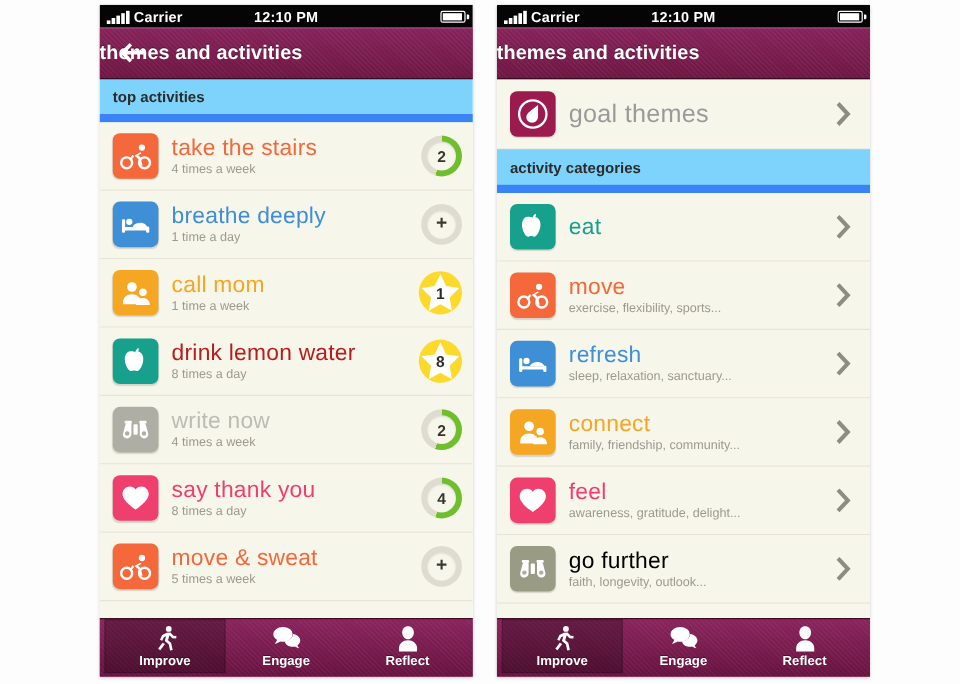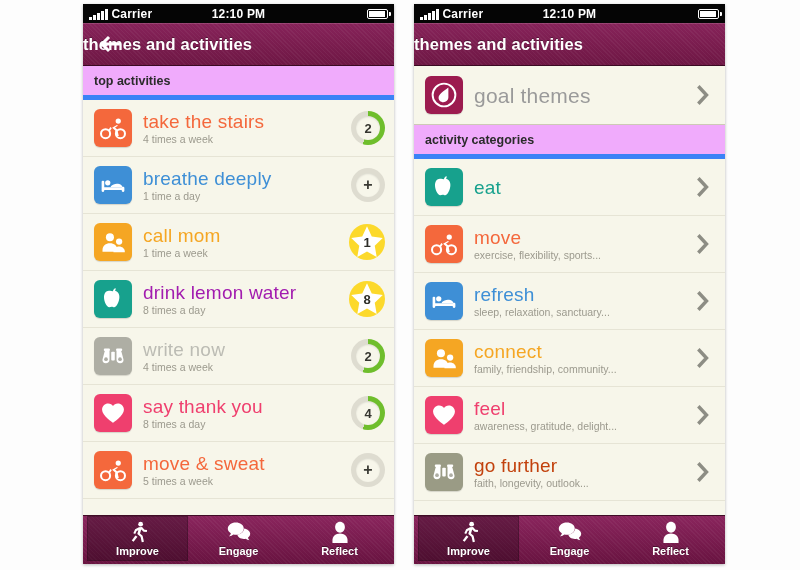--- a/index.html
+++ b/index.html
@@ -96,25 +96,25 @@
     display: flex; align-items: center; justify-content: center;
   }
 
   
   .section-head {
     flex: none;
     height: 29px;
     display: flex;
     align-items: center;
     padding-left: 11px;
-    background: #f0abfc;
+    background: #7dd3fc;
     color: #2b2b2b;
     font-size: 12.5px;
     font-weight: bold;
-    border-bottom: 5px solid #3b82f6;
+    border-bottom: 7px solid #3b82f6;
   }
 
   
   .list {
     flex: 1 1 auto;
     background: #f7f6ea;
     overflow: hidden;
   }
   .row {
     display: flex;
@@ -339,21 +339,21 @@
         <div class="row">
     <span class="row-icon" style="background:#17a18d">
             <svg width="28" height="28" viewBox="0 0 32 32">
               <g fill="#ffffff">
         <path d="M16 8.2c-.3-2.1.8-3.9 2.9-4.7.5 2.3-.7 4.2-2.9 4.7z"></path>
         <path d="M12.8 6.5c1 0 1.9.3 2.6.7.5-.3 1.3-.6 2.2-.6 1.1 0 2 .3 2.7.8 2 1.3 3 3.6 3 6.4 0 5.4-3.3 11.6-6 11.6-1 0-1.6-.6-2.8-.6-1.1 0-1.8.6-2.8.6-2.7 0-6-6-6-11.4 0-4.3 2.4-7.5 5.5-7.5h1.6z"></path>
       </g>
             </svg>
           </span>
     <span class="row-body">
-      <div class="row-title" style="color:#a21caf">drink lemon water</div>
+      <div class="row-title" style="color:#b91c1c">drink lemon water</div>
       <div class="row-sub">8 times a day</div>
     </span>
     <span class="row-acc">
             <span class="badge-star">
       <span class="burst"></span>
       <span class="starshape"><svg viewBox="0 0 40 40" width="34" height="34">
     <path fill="#ffffff" d="M20 1.5l5.6 11.9 12.9 1.8-9.4 9.3 2.3 13.1L20 31.3 8.6 37.6l2.3-13.1-9.4-9.3 12.9-1.8z"></path>
   </svg></span>
       <span class="num">8</span>
     </span>
@@ -623,21 +623,21 @@
         <path d="M10.5 9h-1c-1.8 0-3 1.1-3.3 2.6L4 20c-.4 2.4 1.3 4.4 3.8 4.4 2.4 0 4.2-1.8 4.2-4.1V10.6C12 9.7 11.4 9 10.5 9z"></path>
         <path d="M21.5 9h1c1.8 0 3 1.1 3.3 2.6L28 20c.4 2.4-1.3 4.4-3.8 4.4-2.4 0-4.2-1.8-4.2-4.1V10.6c0-.9.6-1.5 1.5-1.5z"></path>
         <rect x="5.5" y="7.5" width="7" height="2.8" rx="1.2"></rect>
         <rect x="19.5" y="7.5" width="7" height="2.8" rx="1.2"></rect>
       </g>
       <circle cx="8" cy="19.6" r="2.1" fill="#aeaea4"></circle>
       <circle cx="24" cy="19.6" r="2.1" fill="#aeaea4"></circle>
             </svg>
           </span>
     <span class="row-body">
-      <div class="row-title" style="color:#c2410c">go further</div>
+      <div class="row-title" style="color:#000000">go further</div>
       <div class="row-sub">faith, longevity, outlook...</div>
     </span>
     <span class="row-acc">
             <span class="chev">
               <svg width="13" height="20" viewBox="0 0 13 20">
                 <path fill="none" stroke="#8d8d84" stroke-width="3.4" stroke-linecap="square" d="M2.5 2.5L9.5 10l-7 7.5"></path>
               </svg>
             </span>
           </span>
   </div>

